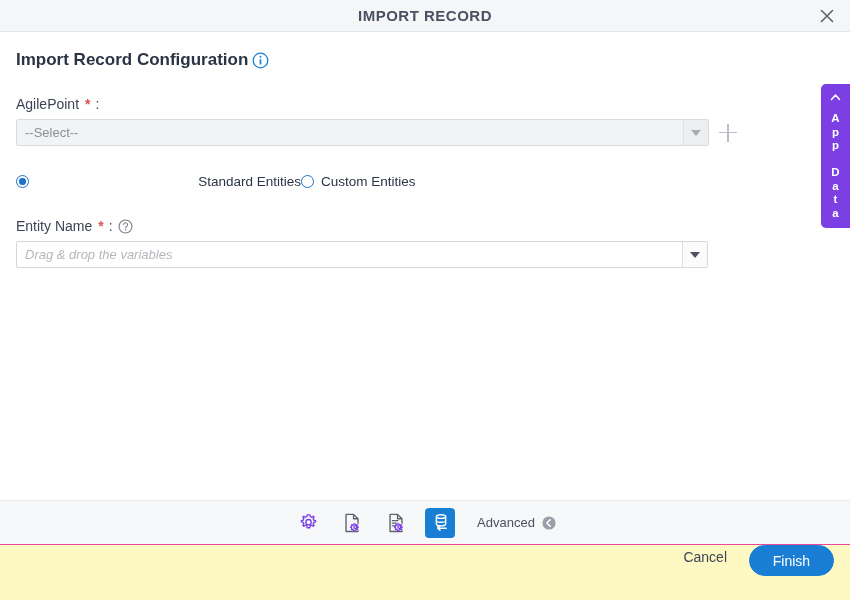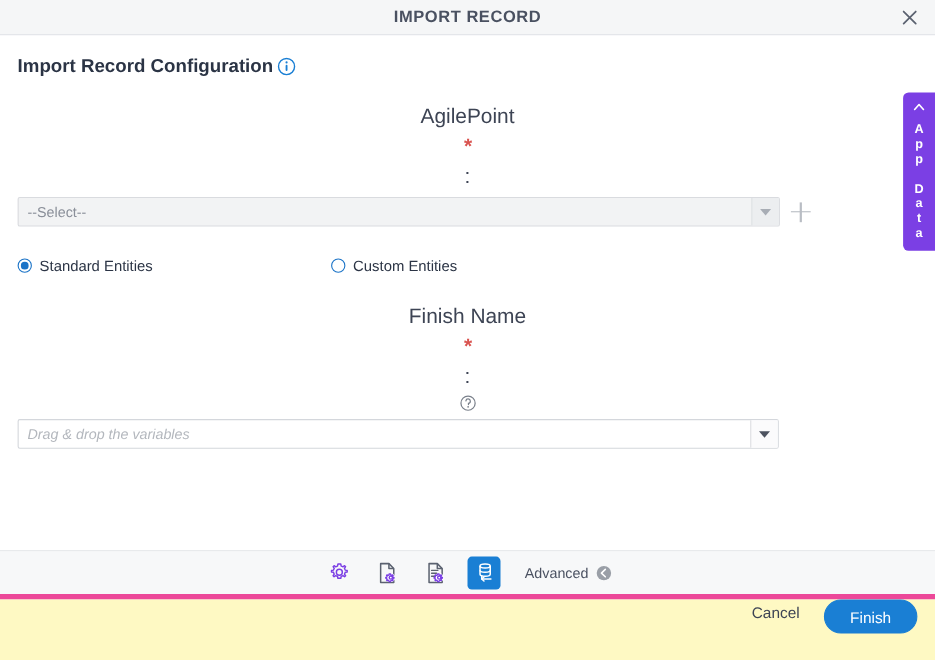--- a/index.html
+++ b/index.html
@@ -77,24 +77,23 @@
     height: 17px;
     flex: 0 0 17px;
     display: block;
     cursor: pointer;
   }
 
   .field-label {
     display: flex;
     align-items: center;
     gap: 5px;
-    font-size: 19px;
+    font-size: 14px;
     color: #3d4454;
     margin-bottom: 7px;
-    flex-direction: column;
   }
   .req {
     color: #d9534f;
     font-weight: bold;
     margin-left: 1px;
   }
   .icon-help {
     width: 15px;
     height: 15px;
     flex: 0 0 15px;
@@ -180,20 +179,21 @@
     display: flex;
     align-items: center;
     margin-top: 28px;
     margin-bottom: 29px;
   }
   .radio-item {
     display: flex;
     align-items: center;
     gap: 7px;
     cursor: pointer;
+    justify-content: space-between;
   }
   .radio-item.first { width: 285px; }
   .radio-mark {
     width: 13px;
     height: 13px;
     flex: 0 0 13px;
     border-radius: 50%;
     border: 1.6px solid #1a73c7;
     background: #ffffff;
     position: relative;
@@ -241,21 +241,21 @@
     letter-spacing: 1.5px;
     color: #ffffff;
   }
 
   
   .toolbar {
     flex: 0 0 45px;
     height: 45px;
     background: #f7f8f9;
     border-top: 1px solid #e8eaec;
-    border-bottom: 5px solid #ec4899;
+    border-bottom: 1px solid #ec4899;
     display: flex;
     align-items: center;
     justify-content: center;
     gap: 14px;
   }
   .tool-btn {
     width: 30px;
     height: 30px;
     display: flex;
     align-items: center;
@@ -365,21 +365,21 @@
         <span class="radio-mark checked"></span>
         <span class="radio-label">Standard Entities</span>
       </div>
       <div class="radio-item">
         <span class="radio-mark"></span>
         <span class="radio-label">Custom Entities</span>
       </div>
     </div>
 
     <div class="field-label">
-      <span>Finish Name</span>
+      <span>Entity Name</span>
       <span class="req">*</span>
       <span>:</span>
       <svg class="icon-help" viewBox="0 0 20 20">
         <circle cx="10" cy="10" r="8.6" fill="none" stroke="#7a808b" stroke-width="1.5"></circle>
         <path d="M7.4 7.3 a2.7 2.7 0 1 1 3.1 3.0 v1.4" fill="none" stroke="#7a808b" stroke-width="1.5" stroke-linecap="round"></path>
         <circle cx="10.1" cy="14.4" r="1.05" fill="#7a808b"></circle>
       </svg>
     </div>
 
     <div class="combo" style="width:692px">

